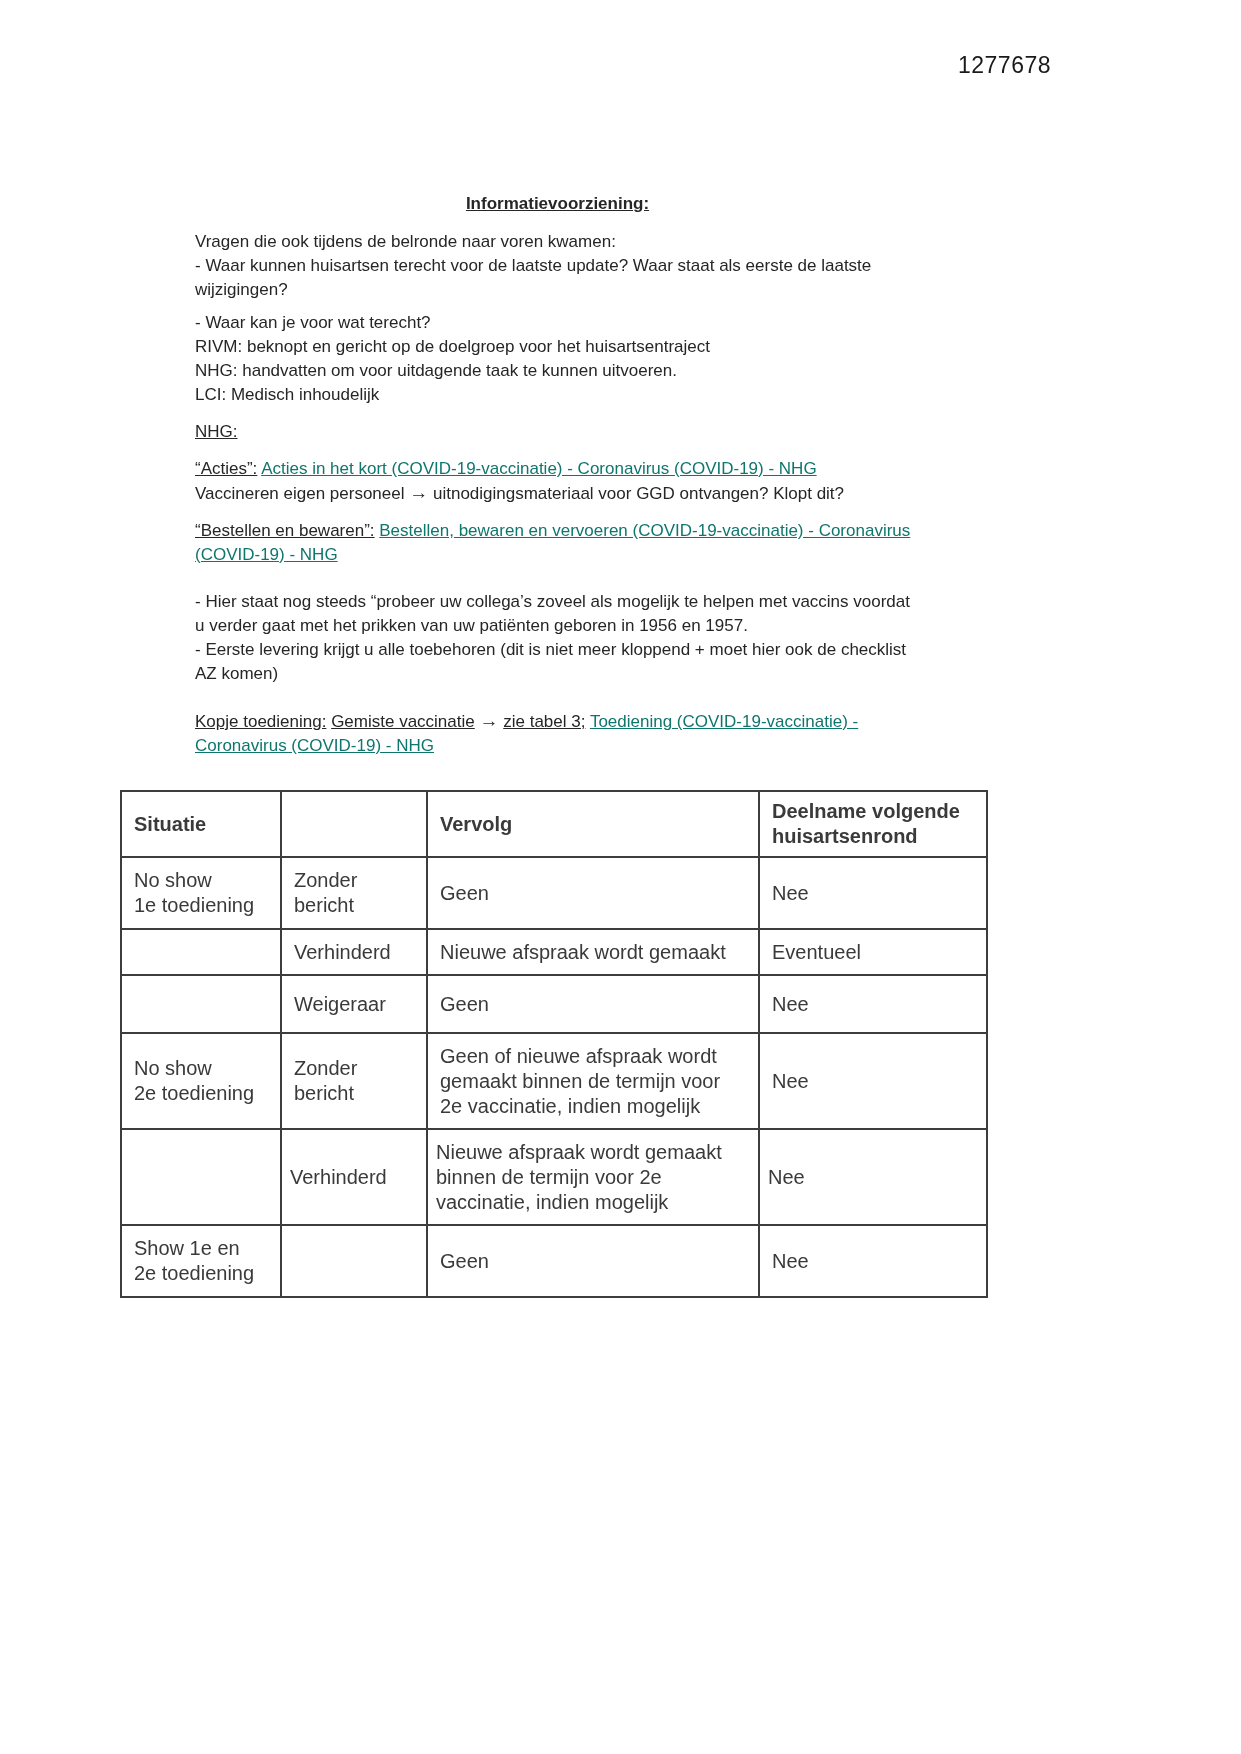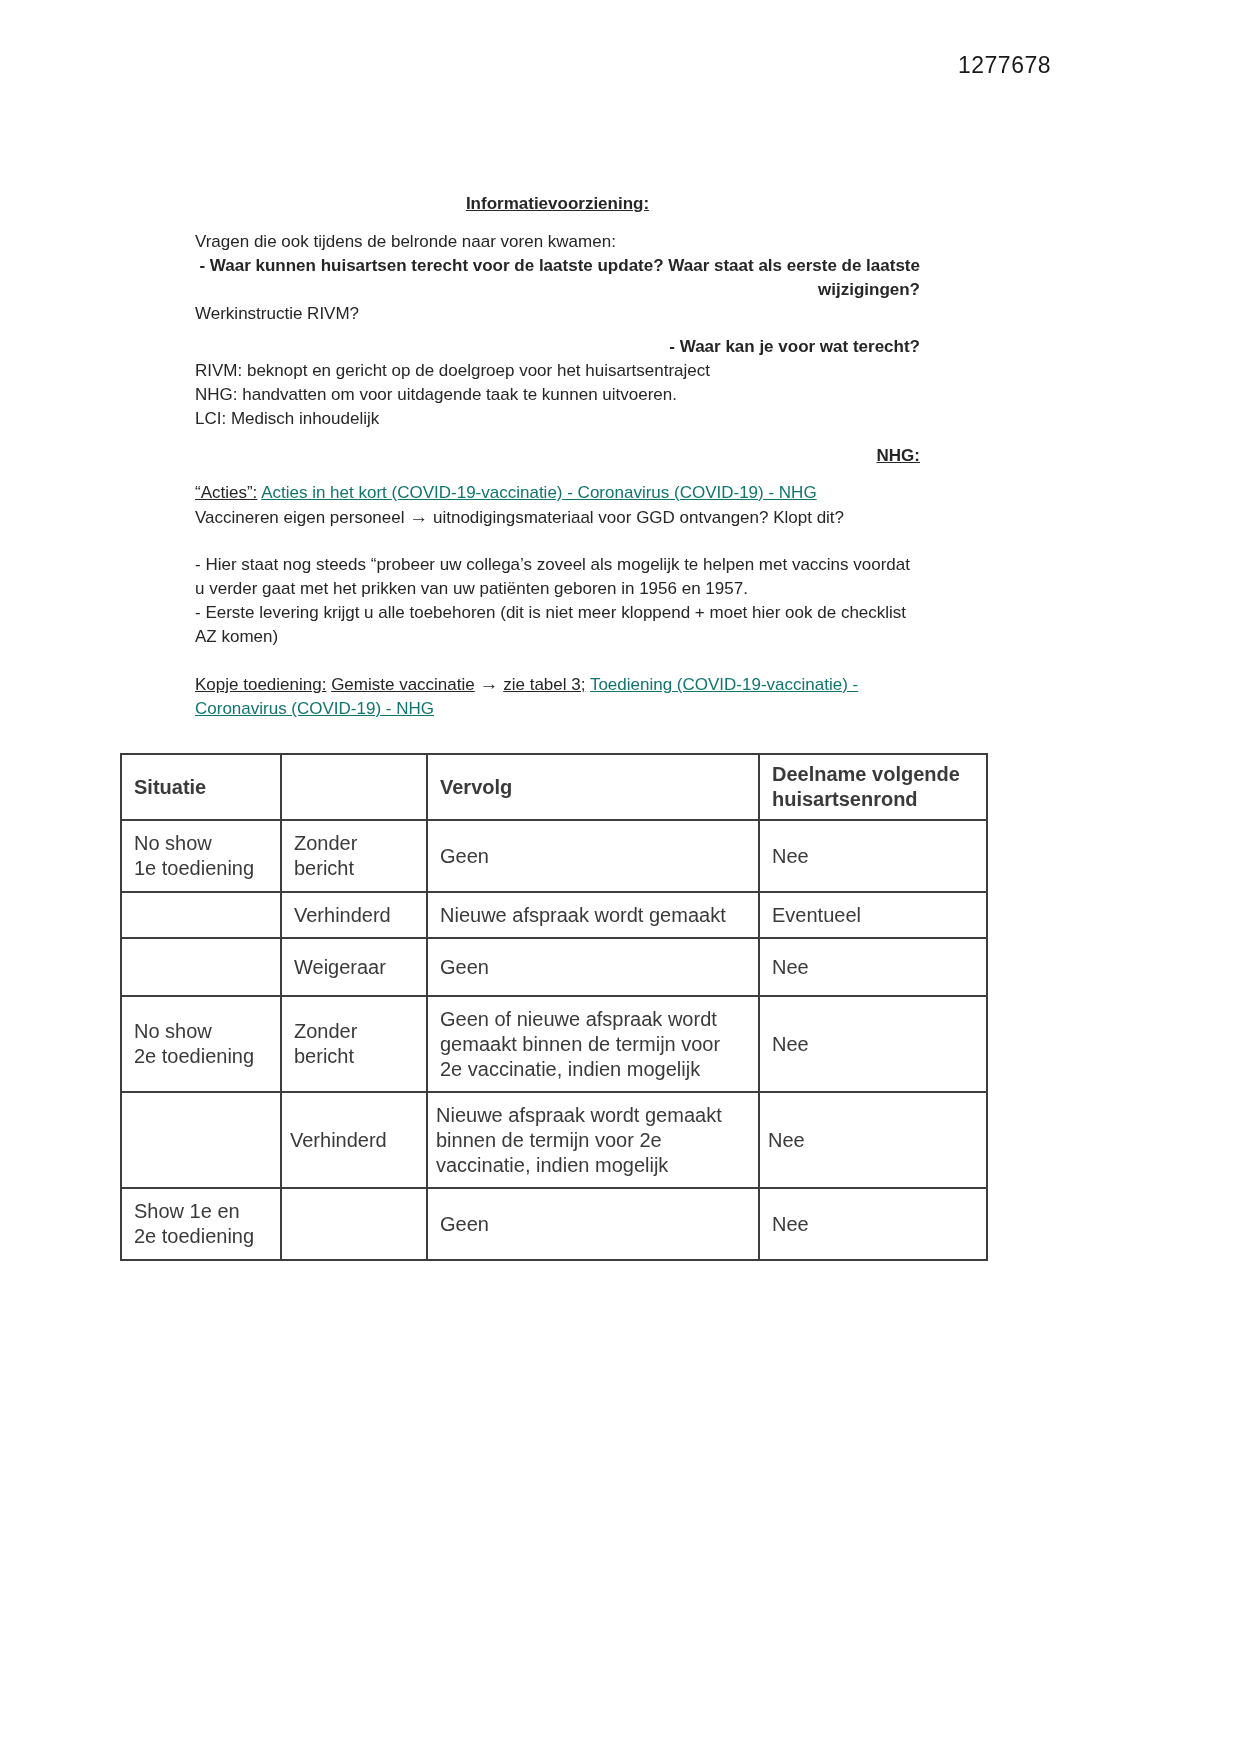--- a/index.html
+++ b/index.html
@@ -27,21 +27,21 @@
     font-size: 17px;
     line-height: 24px;
   }
   .text-col p { margin: 0; }
   .title {
     text-align: center;
     font-weight: bold;
     text-decoration: underline;
     margin-bottom: 14px !important;
   }
-  .bold { font-weight: bold; text-align: right; }
+  .bold { font-weight: normal; }
   .u { text-decoration: underline; }
   .link { color: #0f766e; text-decoration: underline; cursor: pointer; }
   .mt-sm { margin-top: 9px !important; }
   .mt-md { margin-top: 13px !important; }
   .mt-lg { margin-top: 23px !important; }
   .arrow { font-size: 19px; }
   .doc-table {
     margin: 32px 0 0 120px;
     border-collapse: collapse;
     table-layout: fixed;
@@ -71,39 +71,42 @@
 
 <div class="page-number">1277678</div>
 
 <div class="content">
   <div class="text-col">
 
     <p class="title">Informatievoorziening:</p>
 
     <p>Vragen die ook tijdens de belronde naar voren kwamen:</p>
     <p class="bold">- Waar kunnen huisartsen terecht voor de laatste update? Waar staat als eerste de laatste wijzigingen?</p>
-    <p>Werkinstructie RIVM?</p>
 
     <p class="bold mt-sm">- Waar kan je voor wat terecht?</p>
     <p>RIVM: beknopt en gericht op de doelgroep voor het huisartsentraject</p>
     <p>NHG: handvatten om voor uitdagende taak te kunnen uitvoeren.</p>
     <p>LCI: Medisch inhoudelijk</p>
 
     <p class="bold u mt-md">NHG:</p>
 
     <p class="mt-md">
       <span class="u">“Acties”:</span>
       <span class="link">Acties in het kort (COVID-19-vaccinatie) - Coronavirus (COVID-19) - NHG</span>
     </p>
     <p>
       <span>Vaccineren eigen personeel</span>
       <span class="arrow">→</span>
       <span>uitnodigingsmateriaal voor GGD ontvangen? Klopt dit?</span>
     </p>
 
+    <p class="mt-md">
+      <span class="u">“Bestellen en bewaren”:</span>
+      <span class="link">Bestellen, bewaren en vervoeren (COVID-19-vaccinatie) - Coronavirus (COVID-19) - NHG</span>
+    </p>
 
     <p class="mt-lg">- Hier staat nog steeds “probeer uw collega’s zoveel als mogelijk te helpen met vaccins voordat u verder gaat met het prikken van uw patiënten geboren in 1956 en 1957.</p>
     <p>- Eerste levering krijgt u alle toebehoren (dit is niet meer kloppend + moet hier ook de checklist AZ komen)</p>
 
     <p class="mt-lg">
       <span class="u">Kopje toediening:</span>
       <span class="u">Gemiste vaccinatie</span>
       <span class="arrow">→</span>
       <span class="u">zie tabel 3;</span>
       <span class="link">Toediening (COVID-19-vaccinatie) - Coronavirus (COVID-19) - NHG</span>

